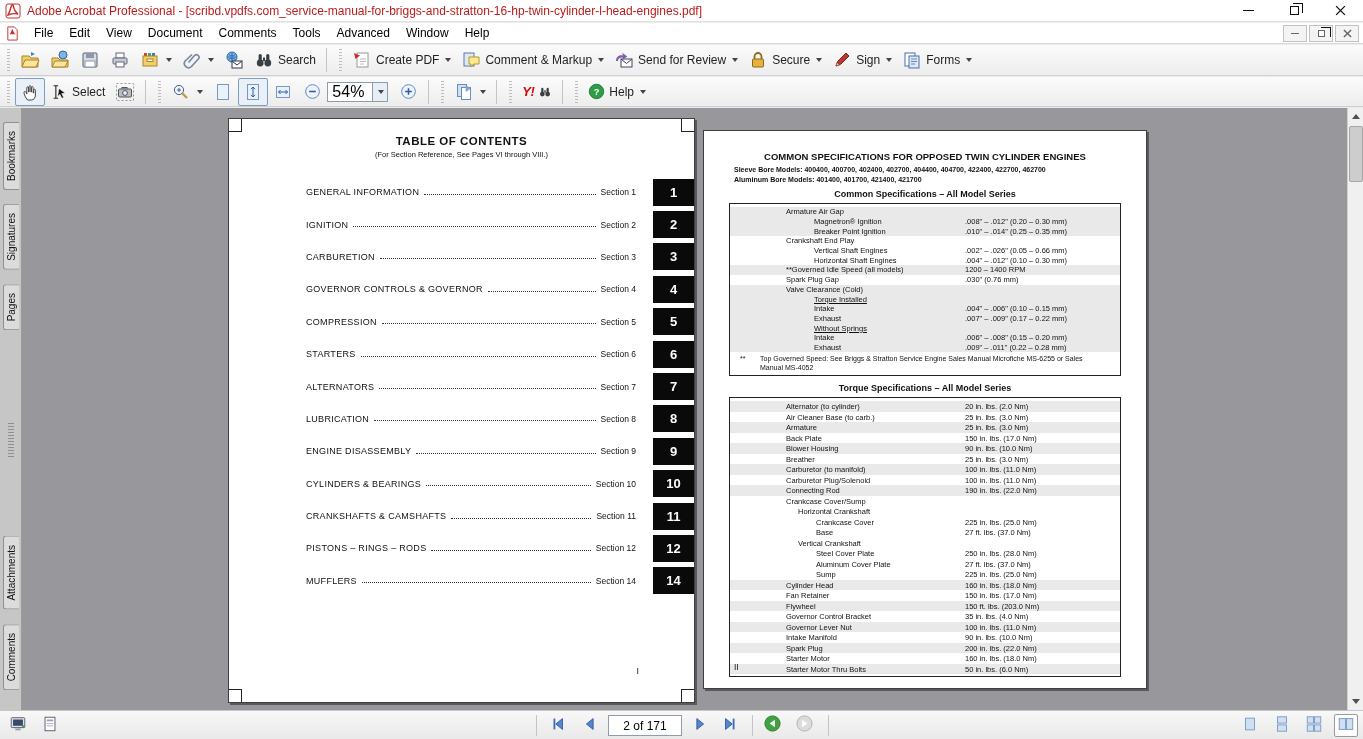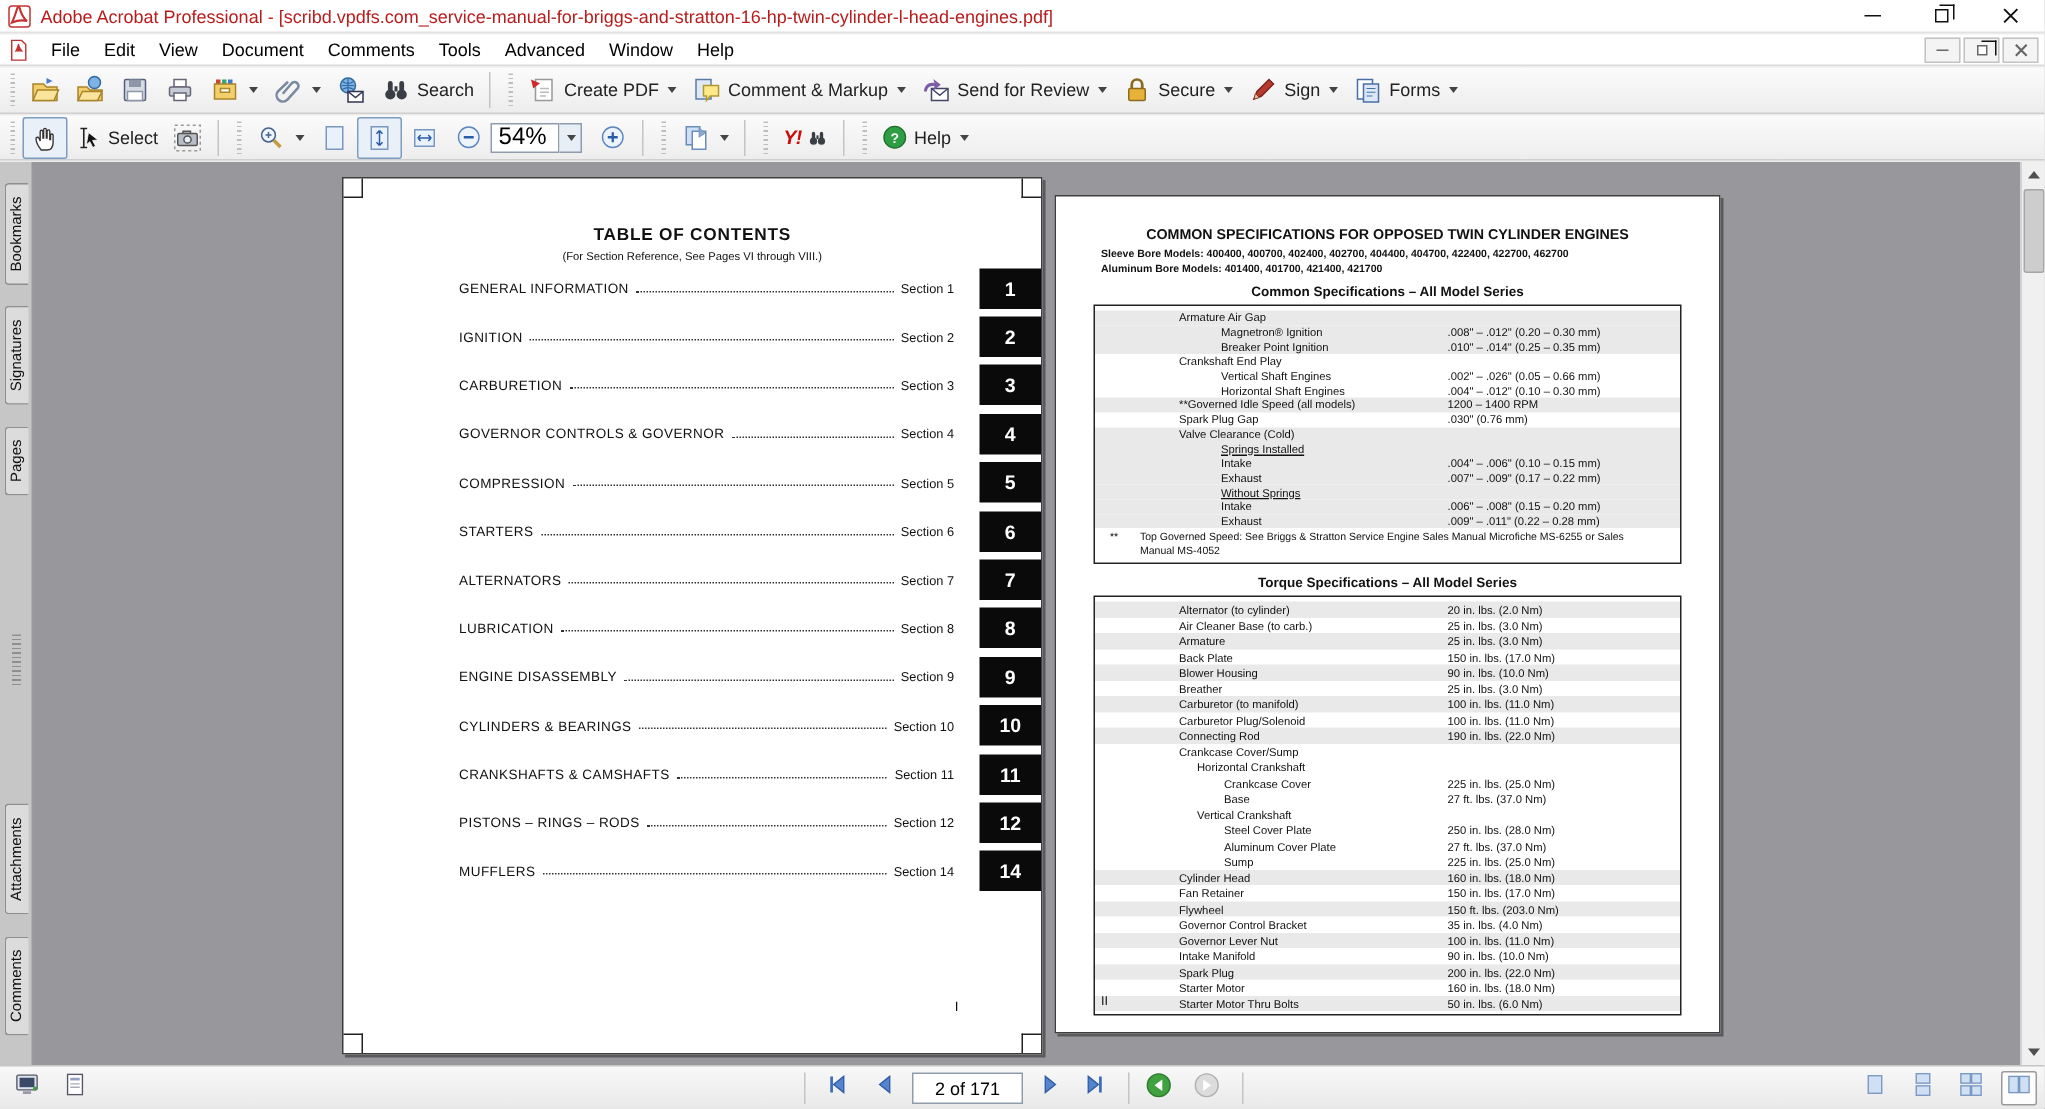--- a/index.html
+++ b/index.html
@@ -53,21 +53,21 @@
   .page-right { left:681px; top:22px;  width:444px; height:559px; }
 
   
   .crop { position:absolute; width:13px; height:13px; }
   .crop.tl { left:0; top:0; border-right:1px solid #222; border-bottom:1px solid #222; }
   .crop.tr { right:0; top:0; border-left:1px solid #222; border-bottom:1px solid #222; }
   .crop.bl { left:0; bottom:0; border-right:1px solid #222; border-top:1px solid #222; }
   .crop.br { right:0; bottom:0; border-left:1px solid #222; border-top:1px solid #222; }
 
   
-  .toc-title { margin-top:32px; text-align:center; font-size:11.5px; font-weight:bold; letter-spacing:0.5px; color:#111; }
+  .toc-title { margin-top:16px; text-align:center; font-size:11.5px; font-weight:bold; letter-spacing:0.5px; color:#111; }
   .toc-subtitle { text-align:center; font-size:7.5px; color:#111; margin-top:3px; }
   .toc-list { position:absolute; left:0; top:57px; right:0; }
   .toc-row { display:flex; align-items:center; height:32.4px; padding-left:77px; }
   .toc-label { font-size:9px; font-weight:500; letter-spacing:0.3px; color:#111; white-space:nowrap; }
   .toc-dots { flex:1; border-bottom:1.6px dotted #333; margin:0 5px; align-self:center; transform:translateY(2px); }
   .toc-section { font-size:8.5px; color:#111; white-space:nowrap; }
   .toc-tab { width:41px; height:27px; background:#0a0a0a; color:#fff; font-weight:bold; font-size:13px; display:flex; align-items:center; justify-content:center; margin-left:17px; }
   .toc-pagenum { position:absolute; right:55px; bottom:26px; font-size:9px; color:#111; }
 
   
@@ -593,21 +593,21 @@
             </div>
             <div class="spec-row ind0">
               <span class="lbl">Spark Plug Gap</span>
               <span class="v">.030" (0.76 mm)</span>
             </div>
             <div class="spec-row ind0 shade">
               <span class="lbl">Valve Clearance (Cold)</span>
               <span class="v"></span>
             </div>
             <div class="spec-row ind1 shade u">
-              <span class="lbl">Springs Installed</span>
+              <span class="lbl">Torque Installed</span>
               <span class="v"></span>
             </div>
             <div class="spec-row ind1 shade">
               <span class="lbl">Intake</span>
               <span class="v">.004" – .006" (0.10 – 0.15 mm)</span>
             </div>
             <div class="spec-row ind1 shade">
               <span class="lbl">Exhaust</span>
               <span class="v">.007" – .009" (0.17 – 0.22 mm)</span>
             </div>

